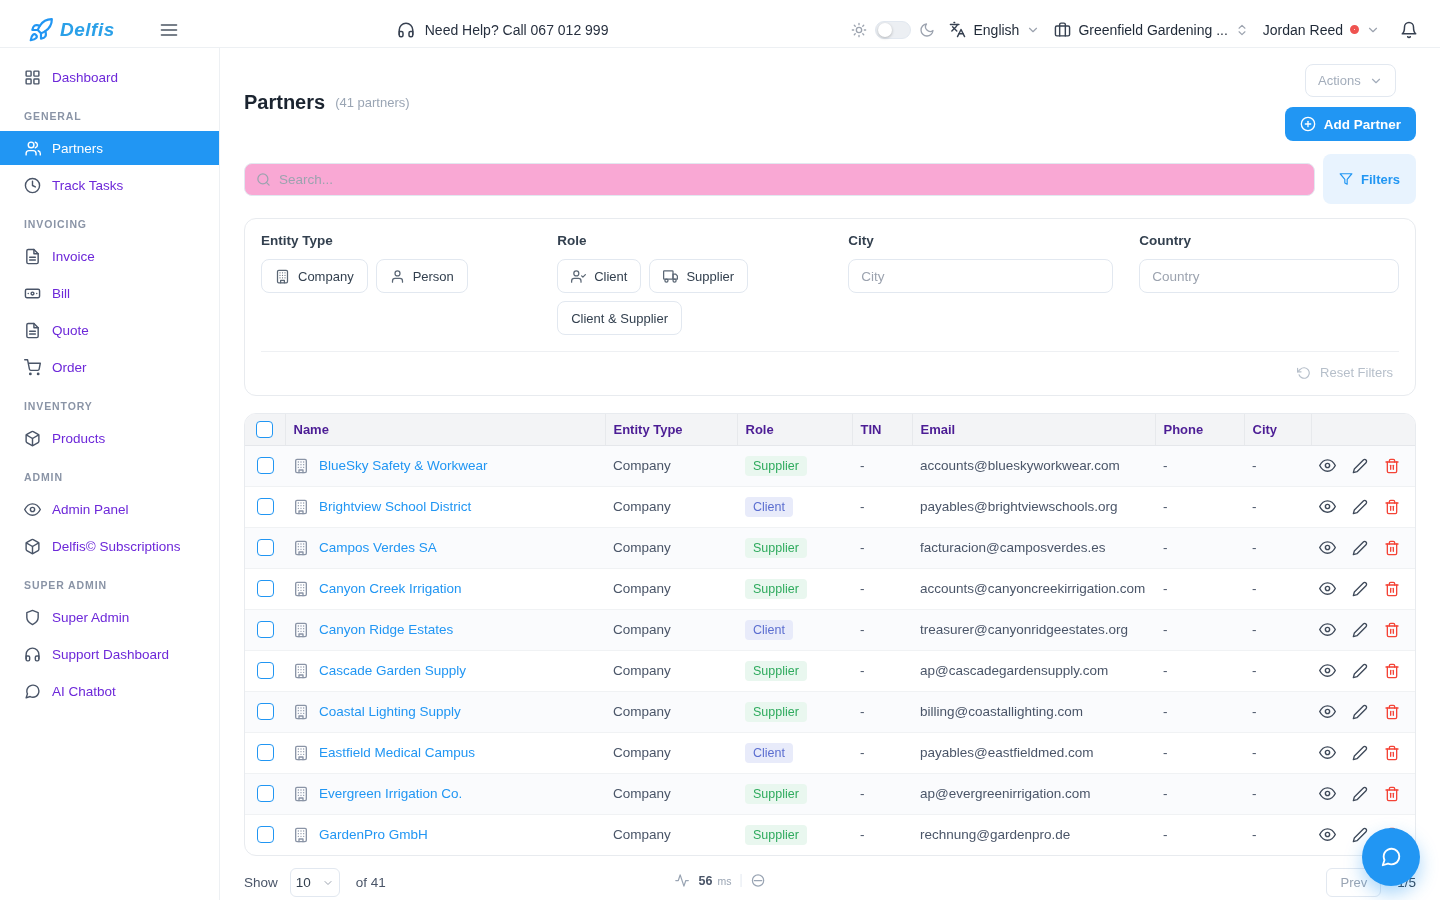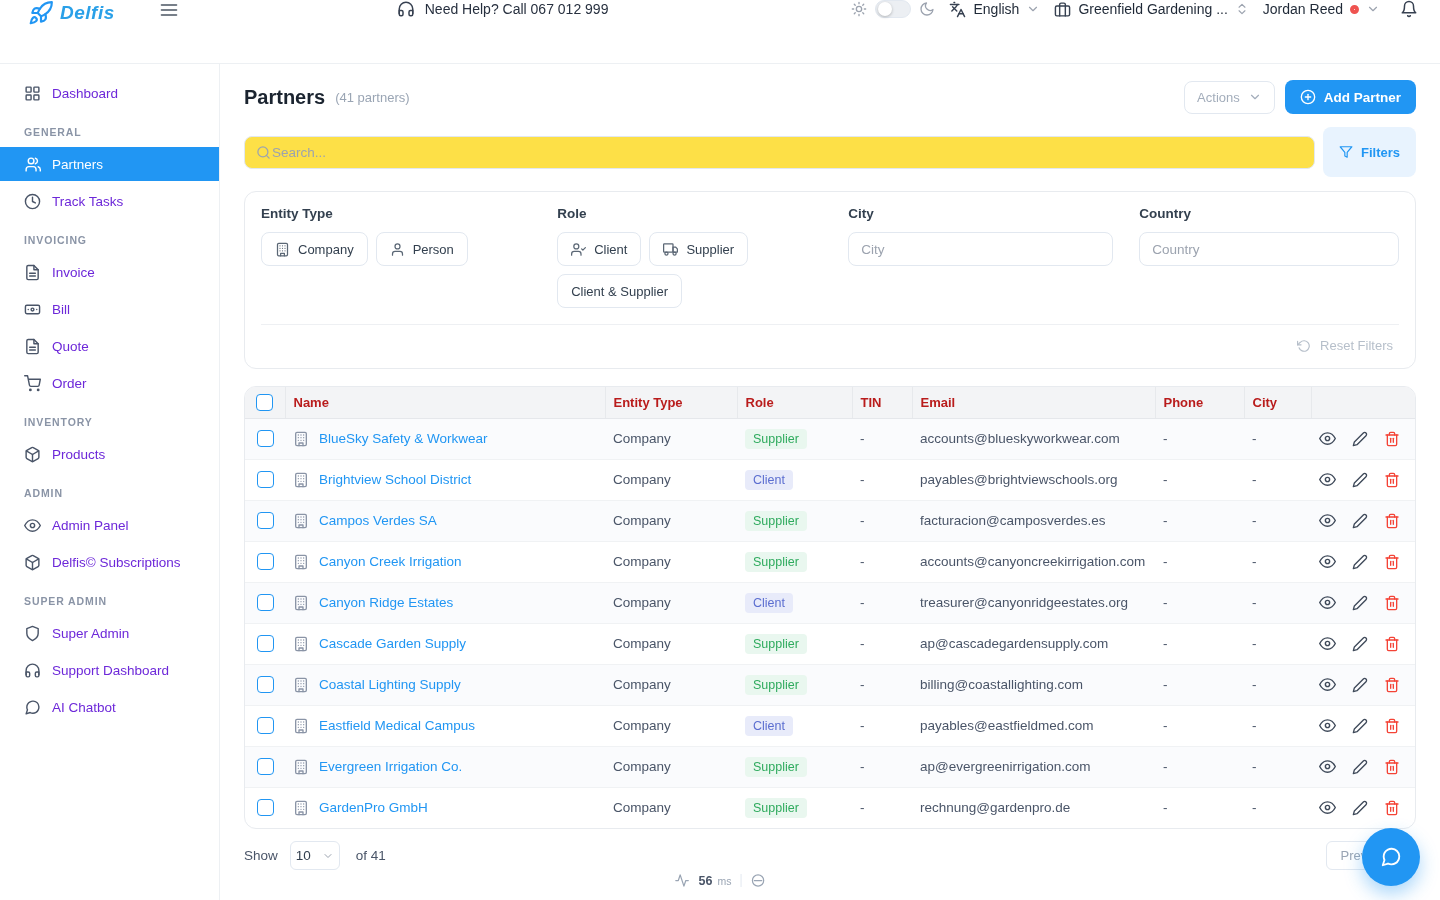--- a/index.html
+++ b/index.html
@@ -5,22 +5,22 @@
   * { margin:0; padding:0; box-sizing:border-box; }
   html,body { width:1440px; height:900px; overflow:hidden; font-family:"Liberation Sans",sans-serif; background:#ffffff; color:#334155; }
   .ic { fill:none; stroke:currentColor; stroke-width:2; stroke-linecap:round; stroke-linejoin:round; flex-shrink:0; }
   .i12{width:12px;height:12px}.i14{width:14px;height:14px}.i15{width:15px;height:15px}
   .i16{width:16px;height:16px}.i17{width:17px;height:17px}.i18{width:18px;height:18px}
   .i20{width:20px;height:20px}.i22{width:22px;height:22px}.i26{width:26px;height:26px}
 
   .app { display:flex; flex-direction:column; height:100%; }
 
   
-  .topbar { height:64px; flex-shrink:0; display:flex; align-items:flex-start; background:#fff;
-            border-bottom:1px solid #edf0f3; padding:0 22px 0 28px; }
+  .topbar { height:48px; flex-shrink:0; display:flex; align-items:center; background:#fff;
+            border-bottom:1px solid #edf0f3; padding:12px 22px 0 28px; }
   .brand { display:flex; align-items:center; gap:6px; color:#2196f3; cursor:pointer; }
   .brand-text { font-size:19px; font-weight:800; letter-spacing:.5px; color:#2aa0e8; font-style:italic; }
   .hamburger { margin-left:44px; color:#4b5563; cursor:pointer; display:flex; }
   .help { margin-left:218px; display:flex; align-items:center; gap:10px; color:#27303f; font-size:14px; font-weight:500; }
   .help .ic { color:#374151; }
   .top-right { margin-left:auto; display:flex; align-items:center; gap:14px; }
   .theme-group { display:flex; align-items:center; gap:8px; color:#9ca3af; }
   .switch { width:36px; height:18px; border-radius:10px; background:#eceff3; border:1px solid #e2e8f0;
             position:relative; cursor:pointer; }
   .switch .knob { position:absolute; left:2px; top:1px; width:14px; height:14px; border-radius:50%;
@@ -42,31 +42,31 @@
   .side-item.active .ic { color:#fff; }
   .side-title { font-size:10.5px; font-weight:700; letter-spacing:.9px; color:#8a94a6;
                 margin:16px 0 9px 24px; }
 
   .main { flex:1; min-width:0; padding:16px 24px 0; display:flex; flex-direction:column; }
 
   
   .page-head { display:flex; align-items:center; }
   .page-title { font-size:20px; font-weight:700; color:#1b2430; }
   .page-count { font-size:13px; color:#9aa5b4; margin-left:10px; }
-  .head-right { margin-left:auto; display:flex; align-items:center; gap:10px; }
+  .head-right { margin-left:auto; display:flex; align-items:center; gap:10px;flex-direction:column; }
   .btn-actions { height:33px; padding:0 12px; display:flex; align-items:center; gap:8px;
                  border:1px solid #e2e8f0; border-radius:8px; background:#fff; font-size:13px;
                  color:#a3adbb; cursor:pointer; }
   .btn-add { height:34px; padding:0 15px; display:flex; align-items:center; gap:8px; border:none;
              border-radius:8px; background:#2196f3; color:#fff; font-size:13.5px; font-weight:600; cursor:pointer; }
 
   
   .search-row { display:flex; align-items:center; gap:8px; margin-top:13px; }
-  .search-box { flex:1; height:33px; border:1px solid #e2e8f0; border-radius:8px; background:#fde047;
-                display:flex; align-items:center; padding:0 11px; gap:1px; color:#9ca3af; }
+  .search-box { flex:1; height:33px; border:1px solid #e2e8f0; border-radius:8px; background:#f9a8d4;
+                display:flex; align-items:center; padding:0 11px; gap:8px; color:#9ca3af; }
   .search-box input { border:none; outline:none; flex:1; font-size:13.5px; color:#334155; font-family:inherit; background:transparent; }
   .search-box input::placeholder { color:#9ca3af; }
   .btn-filters { height:50px; padding:0 16px; display:flex; align-items:center; gap:8px; border:none;
                  border-radius:8px; background:#e8f3fe; color:#2196f3; font-size:13px; font-weight:600; cursor:pointer; }
 
   
   .filter-card { margin-top:14px; border:1px solid #e8ebef; border-radius:12px; background:#fff; padding:14px 16px 6px; }
   .filter-grid { display:grid; grid-template-columns:1.04fr 1.02fr 1.02fr 1fr; column-gap:26px; }
   .f-label { font-size:13.5px; font-weight:600; color:#33404f; margin-bottom:11px; }
   .f-btns { display:flex; flex-wrap:wrap; gap:8px; }
@@ -76,21 +76,21 @@
   .f-input { width:100%; height:34px; border:1px solid #e2e8f0; border-radius:8px; padding:0 12px;
              font-size:13.5px; color:#334155; outline:none; font-family:inherit; }
   .f-input::placeholder { color:#9ca3af; }
   .filter-divider { border-top:1px solid #eef0f3; margin-top:16px; }
   .reset-row { display:flex; justify-content:flex-end; align-items:center; padding:13px 6px 9px; }
   .reset-btn { display:flex; align-items:center; gap:9px; font-size:13px; color:#b6bfca; cursor:pointer; }
 
   
   .table-card { margin-top:17px; border:1px solid #e8ebef; border-radius:12px; background:#fff; overflow:hidden; }
   table { width:100%; border-collapse:collapse; table-layout:fixed; }
-  thead th { height:31px; background:#f3f4f6; font-size:13px; font-weight:600; color:#b91c1c; text-align:left;
+  thead th { height:31px; background:#f3f4f6; font-size:13px; font-weight:600; color:#4c1d95; text-align:left;
              padding:0 8px; border-bottom:1px solid #e5e7eb; border-right:1px solid #e7e9ec; }
   thead th:last-child { border-right:none; }
   tbody td { height:41px; font-size:13.5px; color:#4a5568; padding:0 8px; border-bottom:1px solid #f0f2f4;
              white-space:nowrap; overflow:hidden; }
   tbody tr:nth-child(odd) { background:#fafbfd; }
   tbody tr:last-child td { border-bottom:none; }
   .c-check { text-align:center; }
   .cb { width:17px; height:17px; border:1.5px solid #2196f3; border-radius:4px; display:inline-block;
         vertical-align:middle; background:#fff; cursor:pointer; }
   .cell-name { display:flex; align-items:center; gap:10px; }

